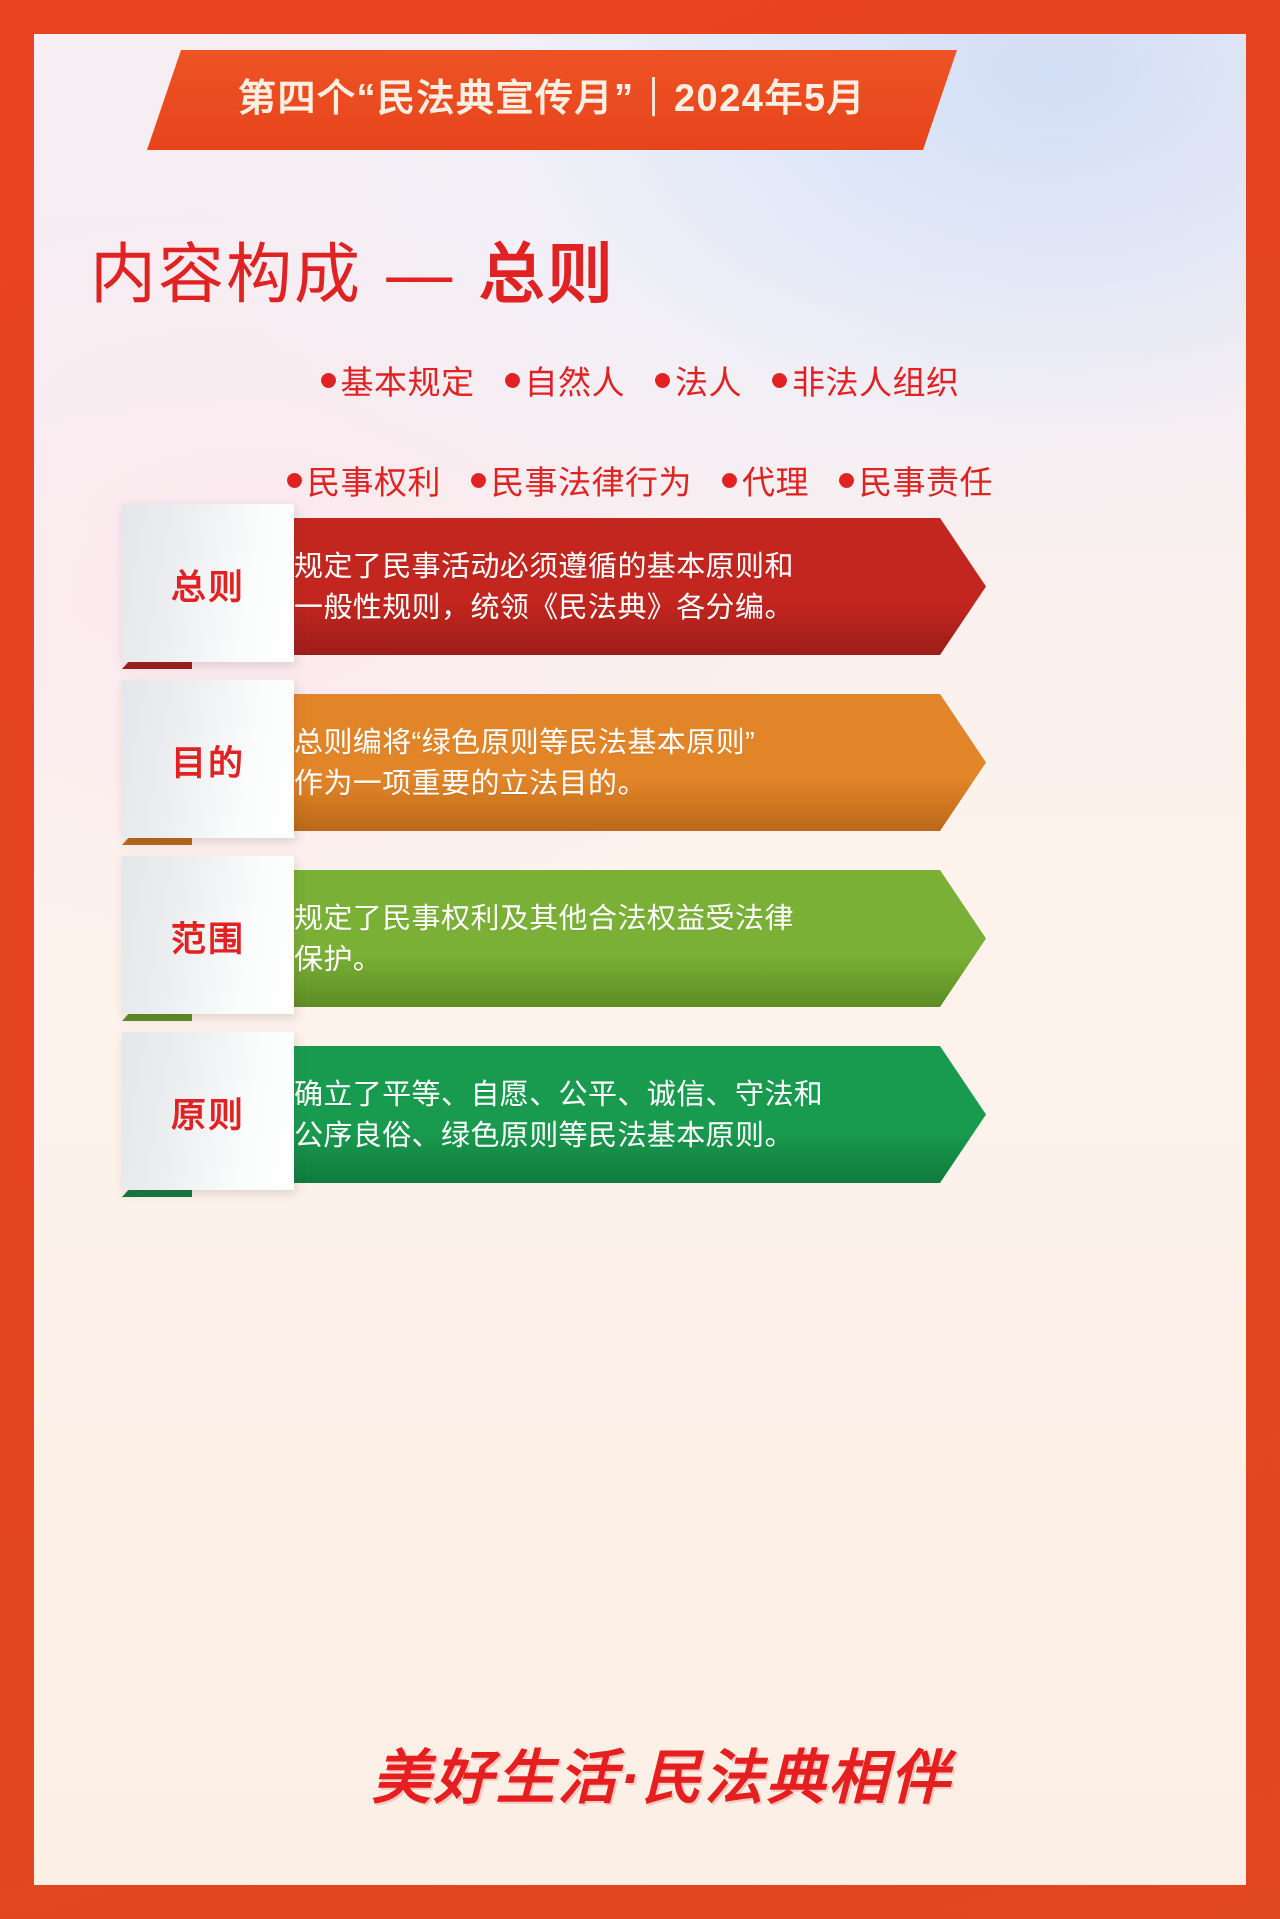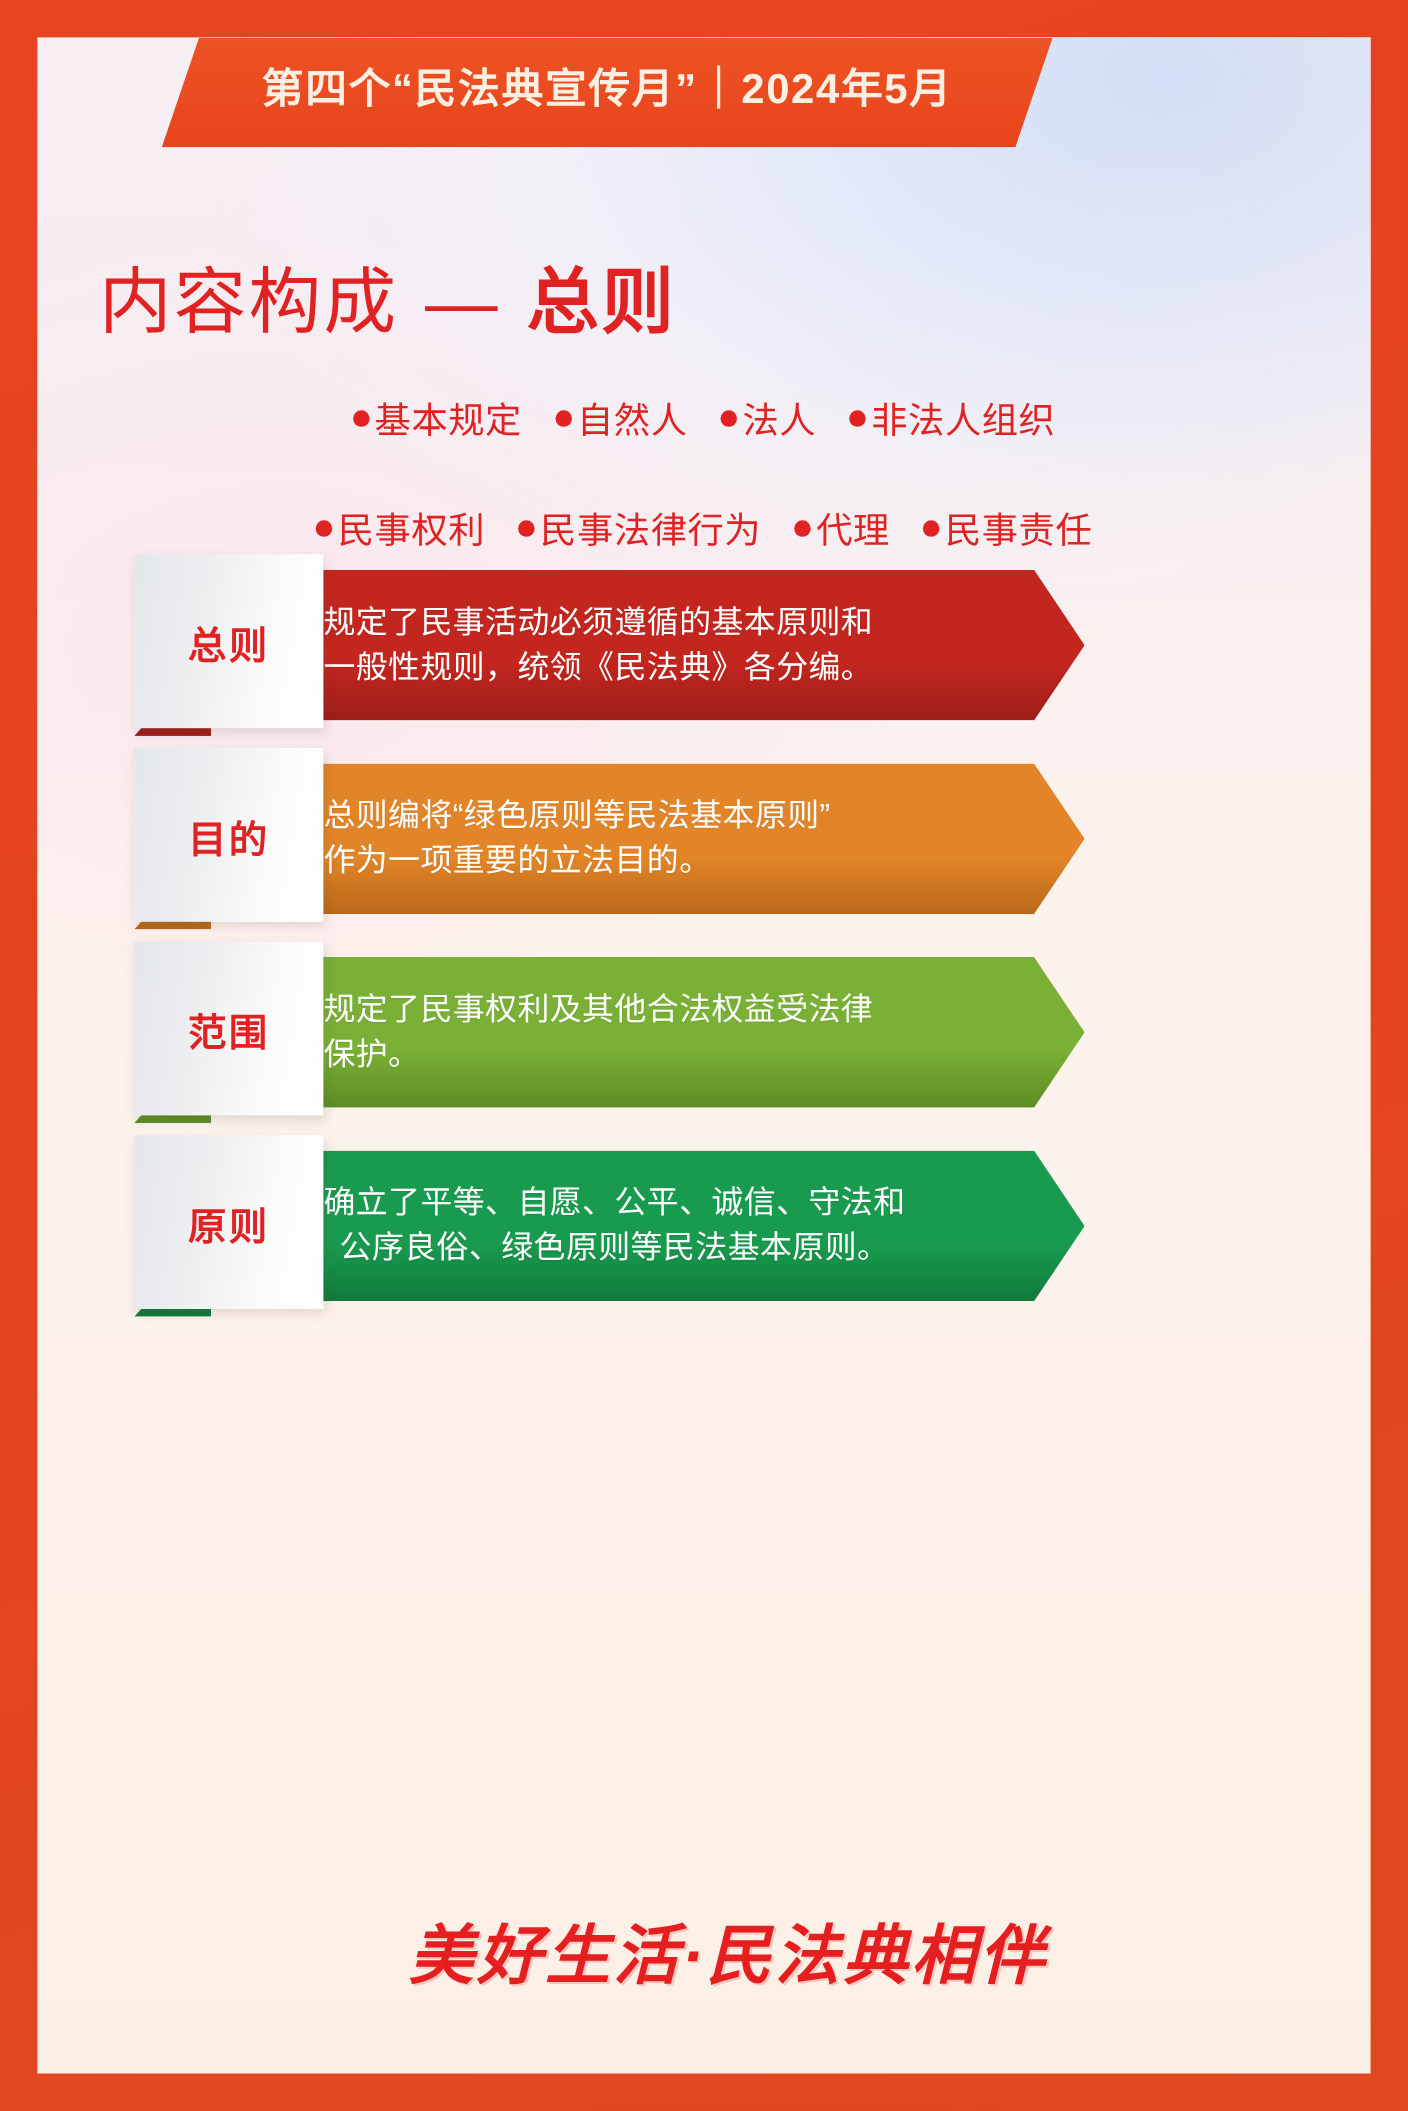--- a/index.html
+++ b/index.html
@@ -44,21 +44,21 @@
     content:"";
     position:absolute; right:0; top:0;
     width:760px; height:420px;
     background:radial-gradient(ellipse at 75% 8%, rgba(205,219,245,.85) 0%, rgba(205,219,245,0) 70%);
     pointer-events:none;
   }
 
   
   .banner {
     position:absolute;
-    left:113px; top:0;
+    left:113px; top:16px;
     width:810px; height:100px;
     background:linear-gradient(180deg,#ed5324 0%,#e8441c 100%);
     display:flex; align-items:center; justify-content:center;
     clip-path: polygon(34px 0, 100% 0, calc(100% - 34px) 100%, 0 100%);
   }
   .banner-text {
     color:#fdf0e2;
     font-size:38px;
     font-weight:bold;
     letter-spacing:1.5px;
@@ -268,21 +268,21 @@
           <div class="bar" style="background: linear-gradient(rgb(121, 176, 53) 0%, rgb(121, 176, 53) 62%, rgb(93, 140, 36) 100%);">
             <div class="bar-text">规定了民事权利及其他合法权益受法律
 保护。</div>
           </div>
           <div class="card">
             <div class="card-label">范围</div>
           </div>
         </div>
         <div class="row">
           <div class="fold" style="background: rgb(15, 122, 60);"></div>
-          <div class="bar" style="background: linear-gradient(rgb(25, 155, 79) 0%, rgb(25, 155, 79) 62%, rgb(15, 122, 60) 100%); text-align: center;">
+          <div class="bar" style="background: linear-gradient(rgb(25, 155, 79) 0%, rgb(25, 155, 79) 62%, rgb(15, 122, 60) 100%);">
             <div class="bar-text">确立了平等、自愿、公平、诚信、守法和
 公序良俗、绿色原则等民法基本原则。</div>
           </div>
           <div class="card">
             <div class="card-label">原则</div>
           </div>
         </div>
       </div>
 
     <div class="slogan">美好生活·民法典相伴</div>

